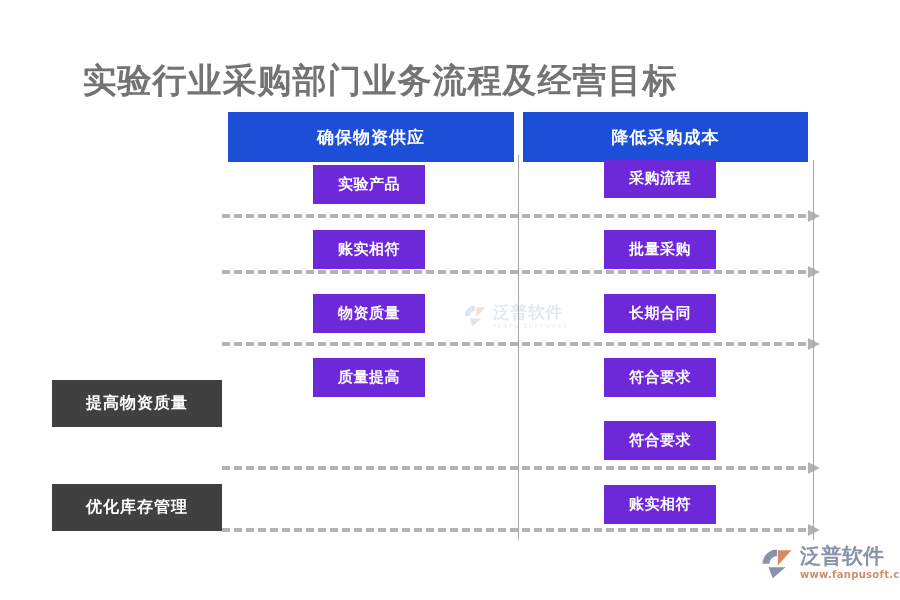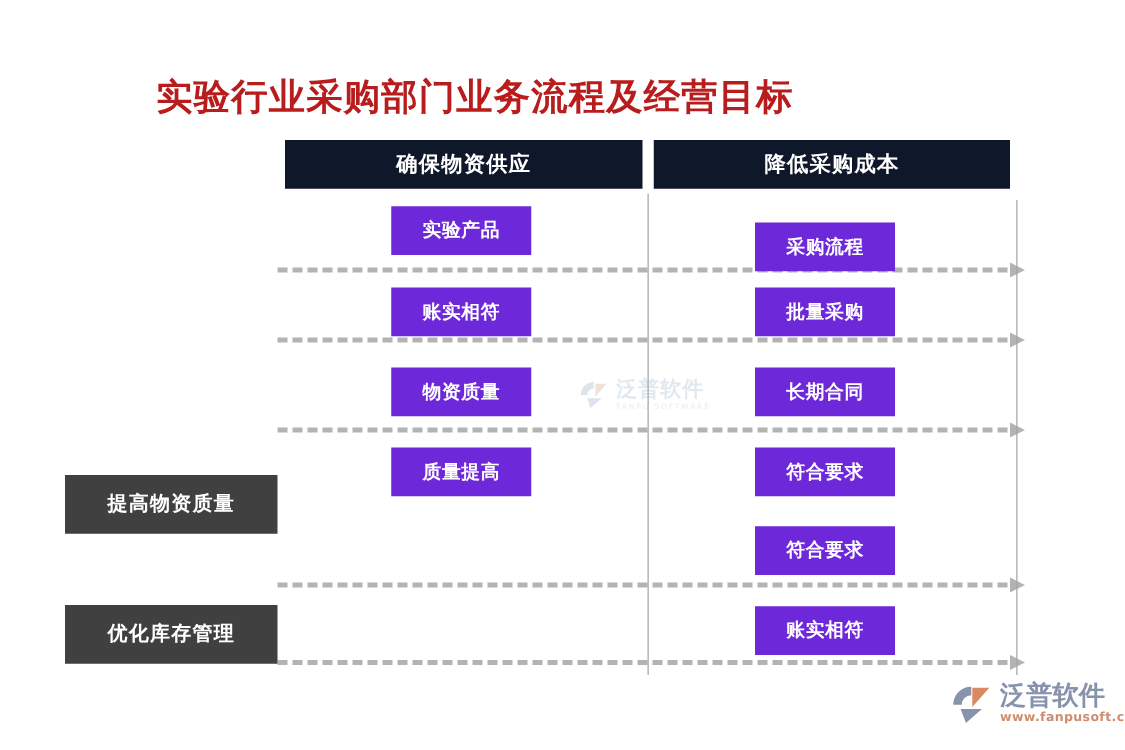--- a/index.html
+++ b/index.html
@@ -20,33 +20,33 @@
     background: #ffffff;
   }
 
   
   .title {
     position: absolute;
     left: 0;
     top: 58px;
     width: 760px;
     text-align: center;
-    font-size: 29px;
-    font-weight: bold;
-    color: #b91c1c;
+    font-size: 34px;
+    font-weight: bold;
+    color: #737373;
     letter-spacing: 1px;
     text-shadow: 1px 1px 0 rgba(255,255,255,0.6);
     white-space: nowrap;
   }
 
   
   .hdr {
     position: absolute;
-    height: 39px;
-    background: #0f172a;
+    height: 50px;
+    background: #1d4ed8;
     color: #ffffff;
     font-size: 17px;
     font-weight: bold;
     display: flex;
     align-items: center;
     justify-content: center;
     letter-spacing: 1px;
   }
   .hdr-left  { left: 228px; top: 112px; width: 286px; }
   .hdr-right { left: 523px; top: 112px; width: 285px; }
@@ -220,21 +220,21 @@
   </div>
 
   <div class="vrule vrule-mid"></div>
   <div class="vrule vrule-right"></div>
 
   <div class="node col-left" style="top:165px">实验产品</div>
   <div class="node col-left" style="top:230px">账实相符</div>
   <div class="node col-left" style="top:294px">物资质量</div>
   <div class="node col-left" style="top:358px">质量提高</div>
 
-  <div class="node col-right" style="top:178px">采购流程</div>
+  <div class="node col-right" style="top:159px">采购流程</div>
   <div class="node col-right" style="top:230px">批量采购</div>
   <div class="node col-right" style="top:294px">长期合同</div>
   <div class="node col-right" style="top:358px">符合要求</div>
   <div class="node col-right" style="top:421px">符合要求</div>
   <div class="node col-right" style="top:485px">账实相符</div>
 
   <div class="goal" style="top:380px">提高物资质量</div>
   <div class="goal" style="top:484px">优化库存管理</div>
 
   <div class="watermark">

